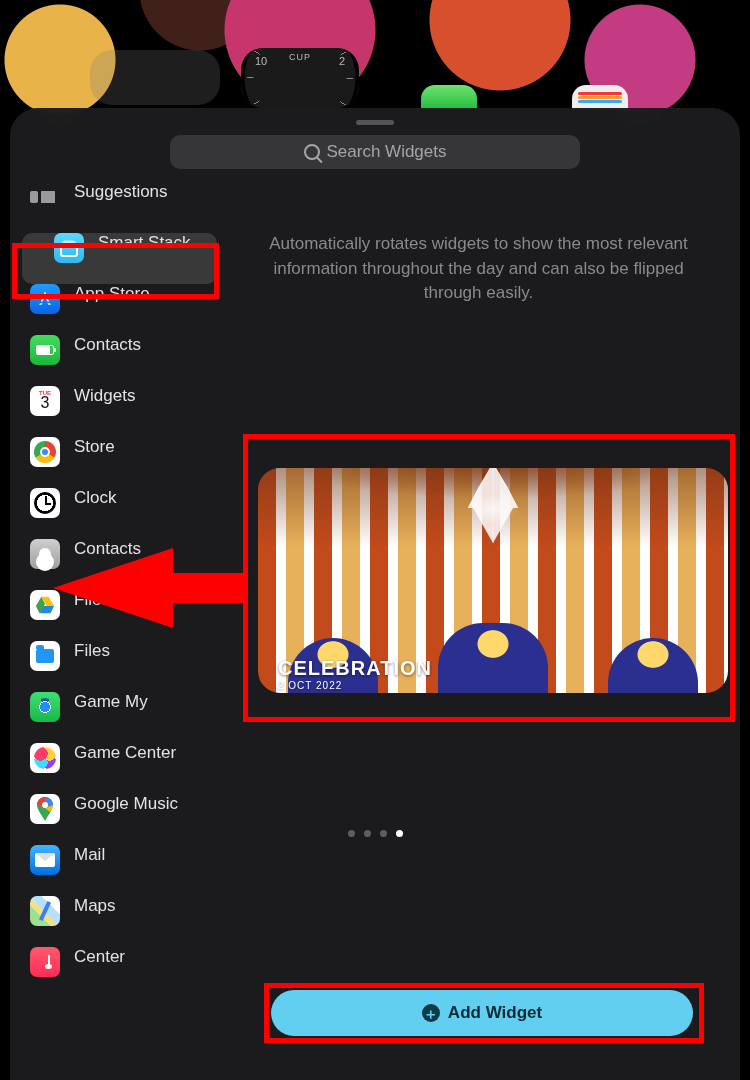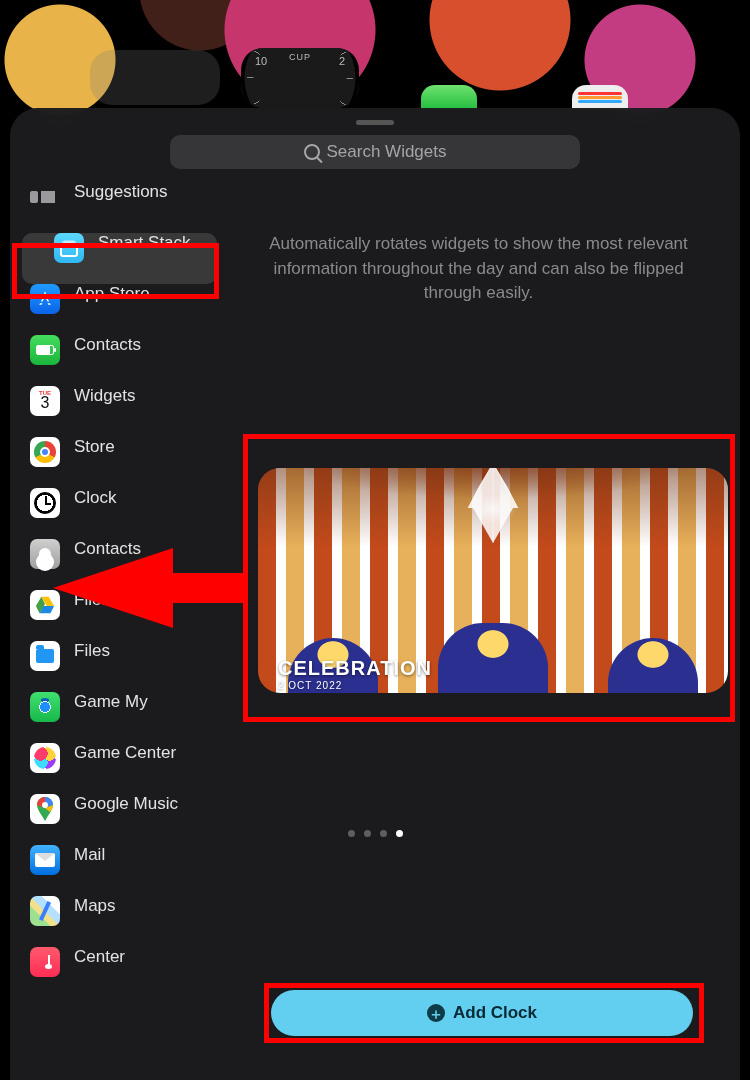--- a/index.html
+++ b/index.html
@@ -328,21 +328,21 @@
 <div class="dots">
   <span class="dot"></span>
   <span class="dot"></span>
   <span class="dot"></span>
   <span class="dot active"></span>
 </div>
 
 <div class="add-btn-wrap">
   <button class="add-btn">
     <span class="plus-circ">＋</span>
-    <span>Add Clock</span>
+    <span>Add Widget</span>
   </button>
 </div>
 
 <div class="hl hl-sb"></div>
 <div class="hl hl-widget"></div>
 <div class="hl hl-btn"></div>
 <div class="arrow">
   <svg viewBox="0 0 195 100">
       <polygon points="0,50 120,10 120,35 195,35 195,65 120,65 120,90" fill="#ff0000"></polygon>
     </svg>

